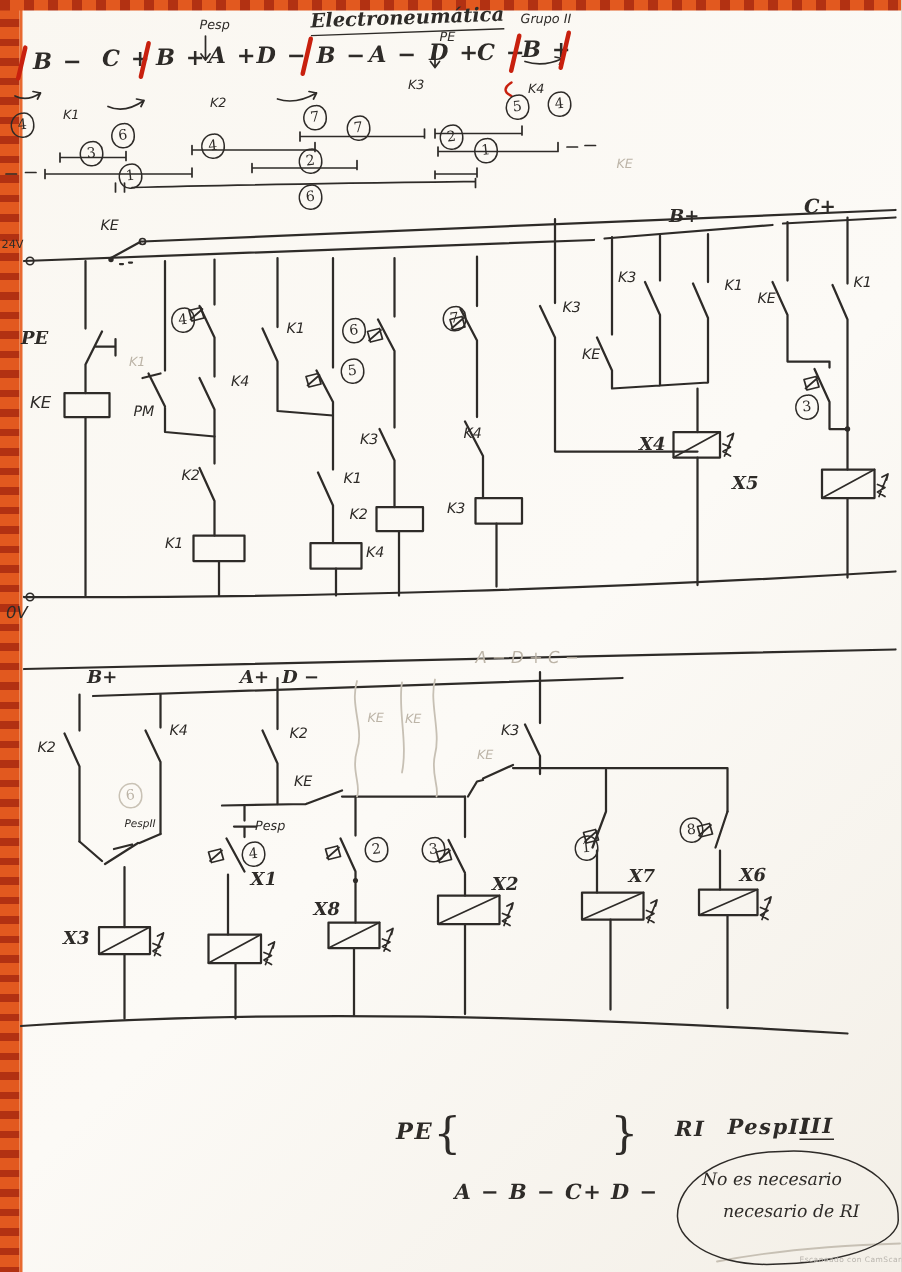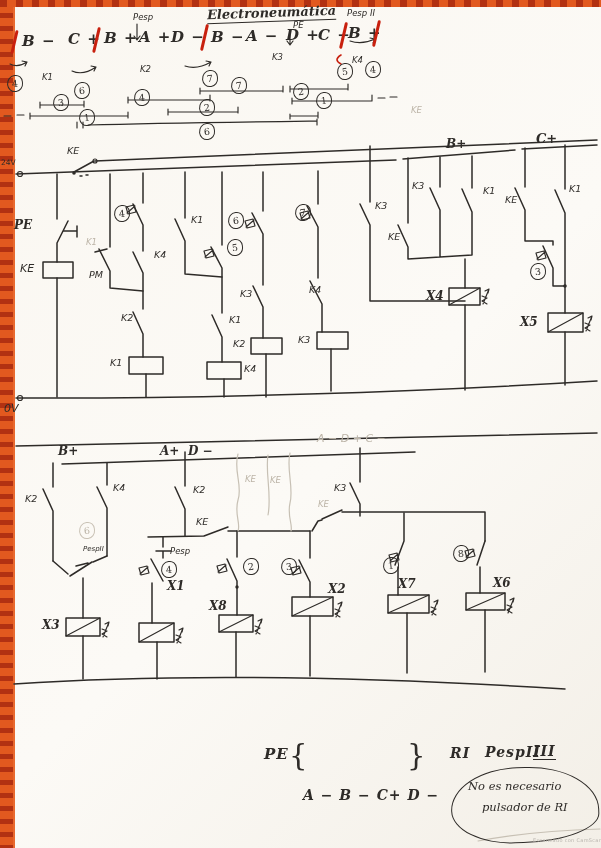--- a/index.html
+++ b/index.html
@@ -201,21 +201,21 @@
   <span class="hw seqtok" style="left:286px;top:28px">D +</span>
   <span class="hw seqtok" style="left:318px;top:28px">C −</span>
   <span class="hw seqtok" style="left:348px;top:26px">B +</span>
   <div class="rs" style="left:13px;top:30px;height:24px"></div>
   <div class="rs" style="left:95px;top:27px;height:26px"></div>
   <div class="rs" style="left:203px;top:24px;height:27px"></div>
   <div class="rs" style="left:342px;top:22px;height:27px"></div>
   <div class="rs" style="left:375px;top:20px;height:27px"></div>
   <span class="hw sm" style="left:133px;top:13px">Pesp</span>
   <span class="hw sm" style="left:293px;top:21px">PE</span>
-  <span class="hw sm" style="left:347px;top:9px">Pesp II</span>
+  <span class="hw sm" style="left:347px;top:9px">Grupo II</span>
   <span class="hw sm" style="left:42px;top:73px">K1</span>
   <span class="hw sm" style="left:140px;top:65px">K2</span>
   <span class="hw sm" style="left:272px;top:53px">K3</span>
   <span class="hw sm" style="left:352px;top:56px">K4</span>
   <span class="circ" style="left:7px;top:75px">4</span>
   <span class="circ" style="left:74px;top:82px">6</span>
   <span class="circ" style="left:202px;top:70px">7</span>
   <span class="circ" style="left:337px;top:63px">5</span>
   <span class="circ" style="left:365px;top:61px">4</span>
   <span class="circ" style="left:231px;top:77px">7</span>
@@ -252,21 +252,21 @@
   <span class="hw md" style="left:309px;top:285px">K4</span>
   <span class="hw md" style="left:298px;top:335px">K3</span>
   <span class="hw md" style="left:375px;top:201px">K3</span>
   <span class="hw md" style="left:412px;top:181px">K3</span>
   <span class="hw md" style="left:388px;top:232px">KE</span>
   <span class="hw md" style="left:483px;top:186px">K1</span>
   <span class="hw lg" style="left:426px;top:290px">X4</span>
   <span class="hw md" style="left:505px;top:195px">KE</span>
   <span class="hw md" style="left:569px;top:184px">K1</span>
   <span class="circ" style="left:530px;top:263px">3</span>
-  <span class="hw lg" style="left:520px;top:316px">X5</span>
+  <span class="hw lg" style="left:488px;top:316px">X5</span>
 
   <span class="hw lg" style="left:58px;top:445px">B+</span>
   <span class="hw lg" style="left:160px;top:445px">A+</span>
   <span class="hw lg" style="left:188px;top:445px">D −</span>
   <span class="hw md pencil" style="left:317px;top:433px;font-size:11px">A −  D +  C −</span>
   <span class="hw md" style="left:25px;top:494px">K2</span>
   <span class="hw md" style="left:113px;top:483px">K4</span>
   <span class="circ pencil" style="left:79px;top:522px">6</span>
   <span class="hw" style="left:83px;top:546px;font-size:7px;font-style:italic">PespII</span>
   <span class="hw md" style="left:193px;top:485px">K2</span>
@@ -278,27 +278,27 @@
   <span class="hw sm pencil" style="left:245px;top:475px">KE</span>
   <span class="hw sm pencil" style="left:270px;top:476px">KE</span>
   <span class="hw md" style="left:334px;top:483px">K3</span>
   <span class="hw sm pencil" style="left:318px;top:500px">KE</span>
   <span class="circ" style="left:383px;top:557px">1</span>
   <span class="circ" style="left:453px;top:545px">8</span>
   <span class="hw lg" style="left:42px;top:619px">X3</span>
   <span class="hw lg" style="left:167px;top:580px">X1</span>
   <span class="hw lg" style="left:209px;top:600px">X8</span>
   <span class="hw lg" style="left:328px;top:583px">X2</span>
-  <span class="hw lg" style="left:398px;top:578px">X7</span>
+  <span class="hw lg" style="left:419px;top:578px">X7</span>
   <span class="hw lg" style="left:493px;top:577px">X6</span>
 
   <span class="hw fut" style="left:264px;top:747px;font-size:15px">PE</span>
   <span class="brace" style="left:289px;top:738px">{</span>
   <span class="hw fut" style="left:303px;top:788px">A −  B −  C+  D −</span>
   <span class="brace" style="left:407px;top:738px">}</span>
   <span class="hw fut" style="left:450px;top:746px">RI</span>
   <span class="hw fut" style="left:485px;top:745px">PespII</span>
   <span class="hw fut roman" style="left:533px;top:744px">III</span>
   <div class="cloud"></div>
   <span class="hw note" style="left:468px;top:781px">No es necesario</span>
-  <span class="hw note" style="left:482px;top:802px">pulsador de RI</span>
+  <span class="hw note" style="left:482px;top:802px">necesario de RI</span>
   <span class="hw wm" style="left:533px;top:838px">Escaneado con CamScanner</span>
 </div>
 
 </body></html>

